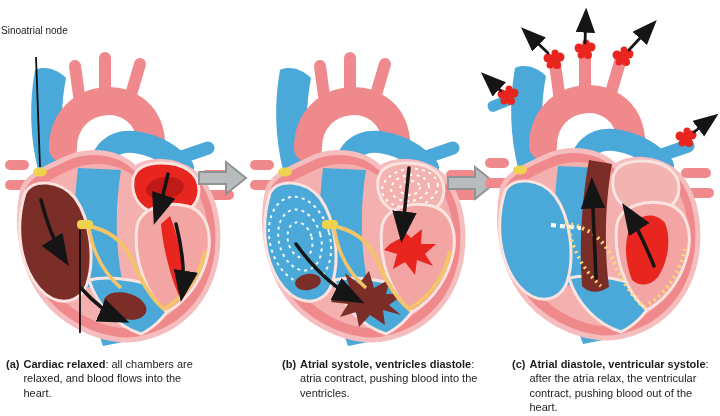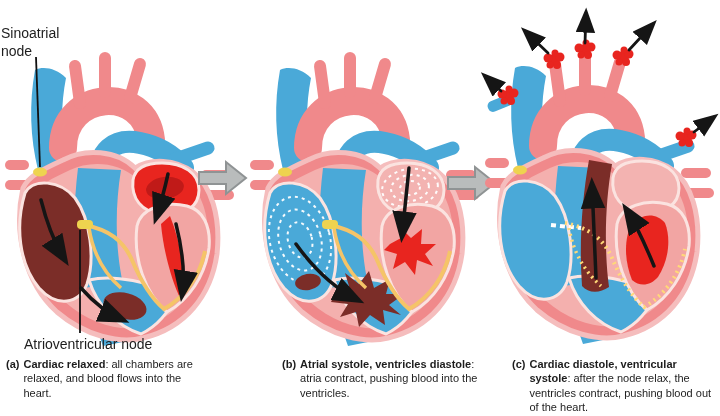--- a/index.html
+++ b/index.html
@@ -1,19 +1,19 @@
 <!DOCTYPE html>
 <html><head>
 <meta charset="utf-8">
 <style>
   html,body{margin:0;padding:0;}
   body{font-family:"Liberation Sans", sans-serif; background:#fff;}
   .stage{position:relative; width:720px; height:416px; background:#fff; overflow:hidden;}
   .diagram-svg{position:absolute; left:0; top:0;}
-  .anno{position:absolute; font-size:14px; line-height:1.25; color:#1d1d1d;}
+  .anno{position:absolute; font-size:10px; line-height:1.25; color:#1d1d1d;}
   .label-sa{left:1px; top:25px; width:72px;}
   .label-av{left:24px; top:336px; white-space:nowrap;}
   .captions{position:absolute; left:0; top:357px; width:720px; height:59px;}
   .caption{position:absolute; display:flex; gap:4px; font-size:11px; line-height:1.3; color:#1d1d1d;}
   .cap-id{font-weight:bold; flex:0 0 auto;}
   .cap-body b{font-weight:bold;}
   .cap-a{left:6px; width:196px;}
   .cap-b{left:282px; width:204px;}
   .cap-c{left:512px; width:204px;}
 </style>
@@ -148,29 +148,28 @@
       <path d="M629,50 L653,24" marker-end="url(#ah)"></path>
       <path d="M501,91 L485,76" marker-end="url(#ah)"></path>
       <path d="M694,132 L714,117" marker-end="url(#ah)"></path>
     </g>
 
     <line x1="36" y1="57" x2="40" y2="167" stroke="#111" stroke-width="1.8"></line>
     <line x1="80" y1="230" x2="80" y2="333" stroke="#111" stroke-width="1.8"></line>
   </svg>
 
   <div class="anno label-sa">Sinoatrial node</div>
-  <div class="anno label-av">Atrioventricular node</div>
 
   <div class="captions">
     <div class="caption cap-a">
       <span class="cap-id">(a)</span>
       <span class="cap-body"><b>Cardiac relaxed</b><span>: all chambers are relaxed, and blood flows into the heart.</span></span>
     </div>
     <div class="caption cap-b">
       <span class="cap-id">(b)</span>
       <span class="cap-body"><b>Atrial systole, ventricles diastole</b><span>: atria contract, pushing blood into the ventricles.</span></span>
     </div>
     <div class="caption cap-c">
       <span class="cap-id">(c)</span>
-      <span class="cap-body"><b>Cardiac diastole, ventricular systole</b><span>: after the node relax, the ventricles contract, pushing blood out of the heart.</span></span>
+      <span class="cap-body"><b>Atrial diastole, ventricular systole</b><span>: after the atria relax, the ventricular contract, pushing blood out of the heart.</span></span>
     </div>
   </div>
 </div>
 
 </body></html>

